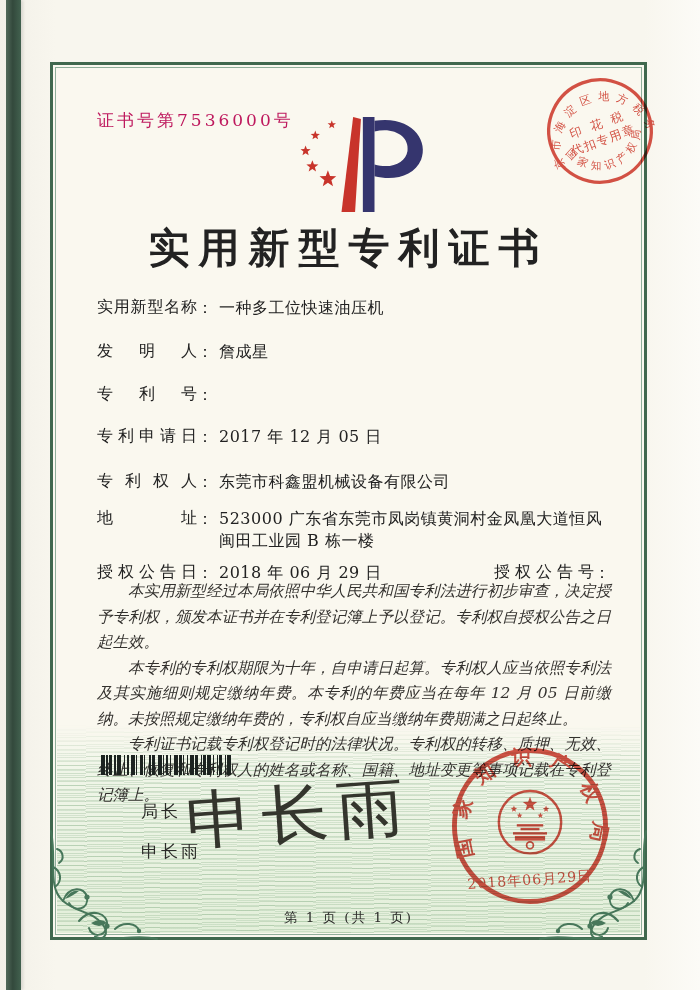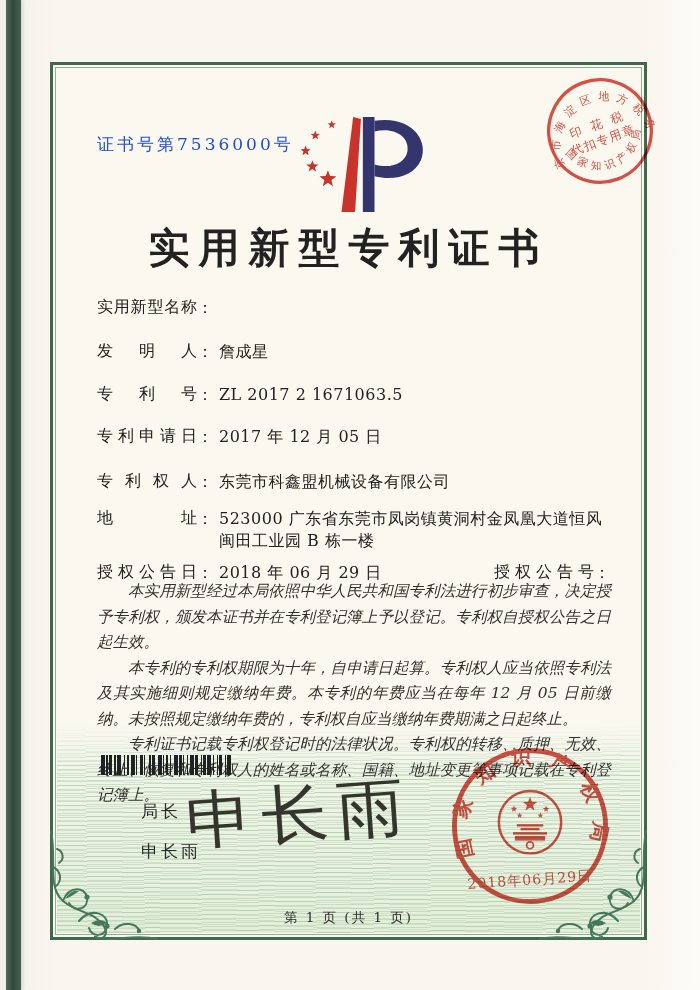--- a/index.html
+++ b/index.html
@@ -8,21 +8,21 @@
   .spine{position:absolute;left:6px;top:0;bottom:0;width:15px;background:linear-gradient(90deg,#51695a,#33493c 45%,#42614f);box-shadow:2px 0 3px rgba(0,0,0,.12);}
   .frame{position:absolute;left:50px;top:62px;width:591px;height:872px;border:3px solid #40684e;background:#faf8ef;}
   .frame-inner{position:absolute;inset:2px;border:1px solid #8fae9a;pointer-events:none;}
   .waves{position:absolute;left:4px;right:4px;bottom:4px;height:208px;
     background:
       repeating-linear-gradient(179deg, rgba(120,165,120,.28) 0 1px, rgba(255,255,255,0) 1px 4px),
       repeating-linear-gradient(181.5deg, rgba(110,160,115,.20) 0 1px, rgba(255,255,255,0) 1px 5px),
       linear-gradient(#f3f7ec, #e3efda);
     -webkit-mask-image:linear-gradient(to bottom, transparent 0, #000 22%);
     mask-image:linear-gradient(to bottom, transparent 0, #000 22%);}
-  .cert-no{position:absolute;left:44px;top:44px;font-size:17px;letter-spacing:3px;color:#1d4ed8;margin-top:24px;}
+  .cert-no{position:absolute;left:44px;top:44px;font-size:17px;letter-spacing:3px;color:#be185d;}
   .logo{position:absolute;left:232px;top:50px;}
   .title{position:absolute;left:0;right:0;top:156px;text-align:center;font-size:41px;font-weight:bold;letter-spacing:9px;color:#222;margin:0;}
   .fields{position:absolute;left:44px;right:28px;top:232px;font-size:16px;color:#222;}
   .f-row{display:flex;line-height:22px;}
   .f-pair{display:flex;}
   .f-label{display:inline-block;width:100px;text-align:justify;text-align-last:justify;flex:0 0 100px;font-family:Liberation Mono, monospace;}
   .f-colon{margin-right:6px;}
   .f-value{letter-spacing:.5px;}
   .addr .f-value{max-width:398px;}
   .mb1{margin-bottom:22px;} .mb2{margin-bottom:21px;} .mb3{margin-bottom:20px;}
@@ -70,30 +70,30 @@
         <path d="M92,6 C130,0 148,26 140,46 C133,63 112,68 92,63 L92,51 C110,56 124,49 126,37 C128,22 112,12 92,17 Z"></path>
       </g>
     </svg>
 
     <h1 class="title">实用新型专利证书</h1>
 
     <div class="fields">
       <div class="f-row mb1">
         <span class="f-label">实用新型名称</span>
           <span class="f-colon">：</span>
+        <span class="f-value">一种多工位快速油压机</span>
       </div>
       <div class="f-row mb2">
         <span class="f-label">发明人</span>
           <span class="f-colon">：</span>
         <span class="f-value">詹成星</span>
       </div>
       <div class="f-row mb3">
         <span class="f-label">专利号</span>
           <span class="f-colon">：</span>
-        <span class="f-value">ZL 2017 2 1671063.5</span>
       </div>
       <div class="f-row mb4">
         <span class="f-label">专利申请日</span>
           <span class="f-colon">：</span>
         <span class="f-value">2017 年 12 月 05 日</span>
       </div>
       <div class="f-row mb5">
         <span class="f-label">专利权人</span>
           <span class="f-colon">：</span>
         <span class="f-value">东莞市科鑫盟机械设备有限公司</span>

